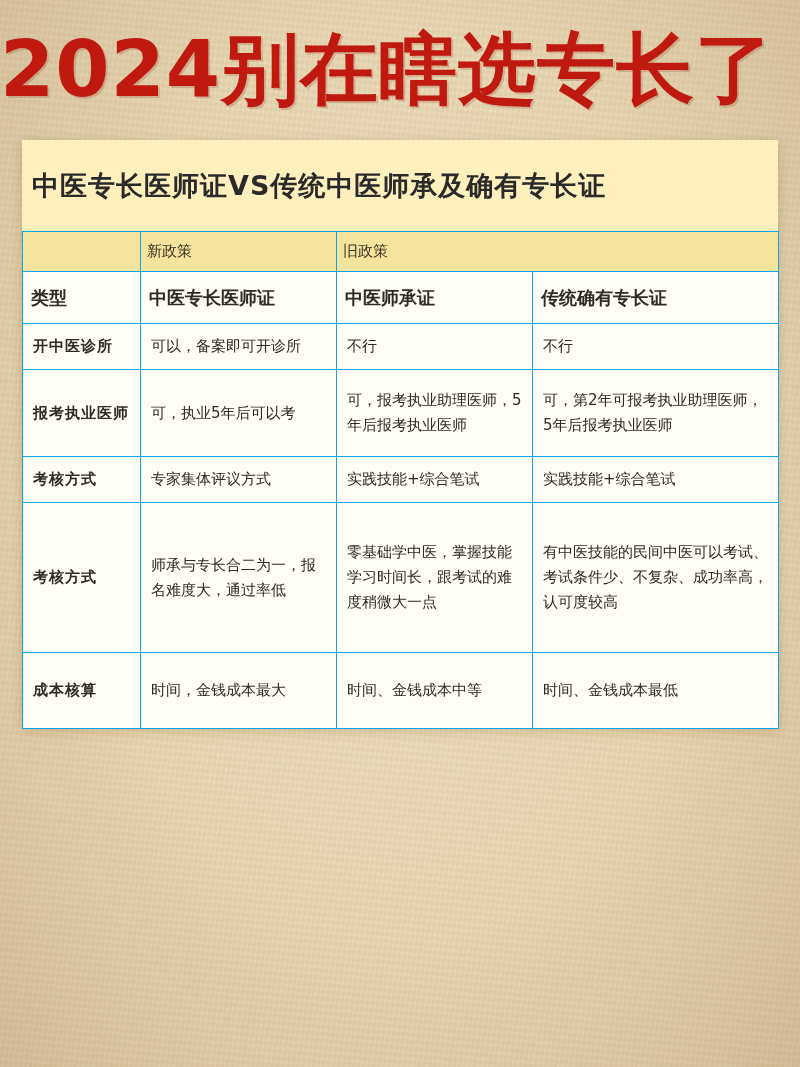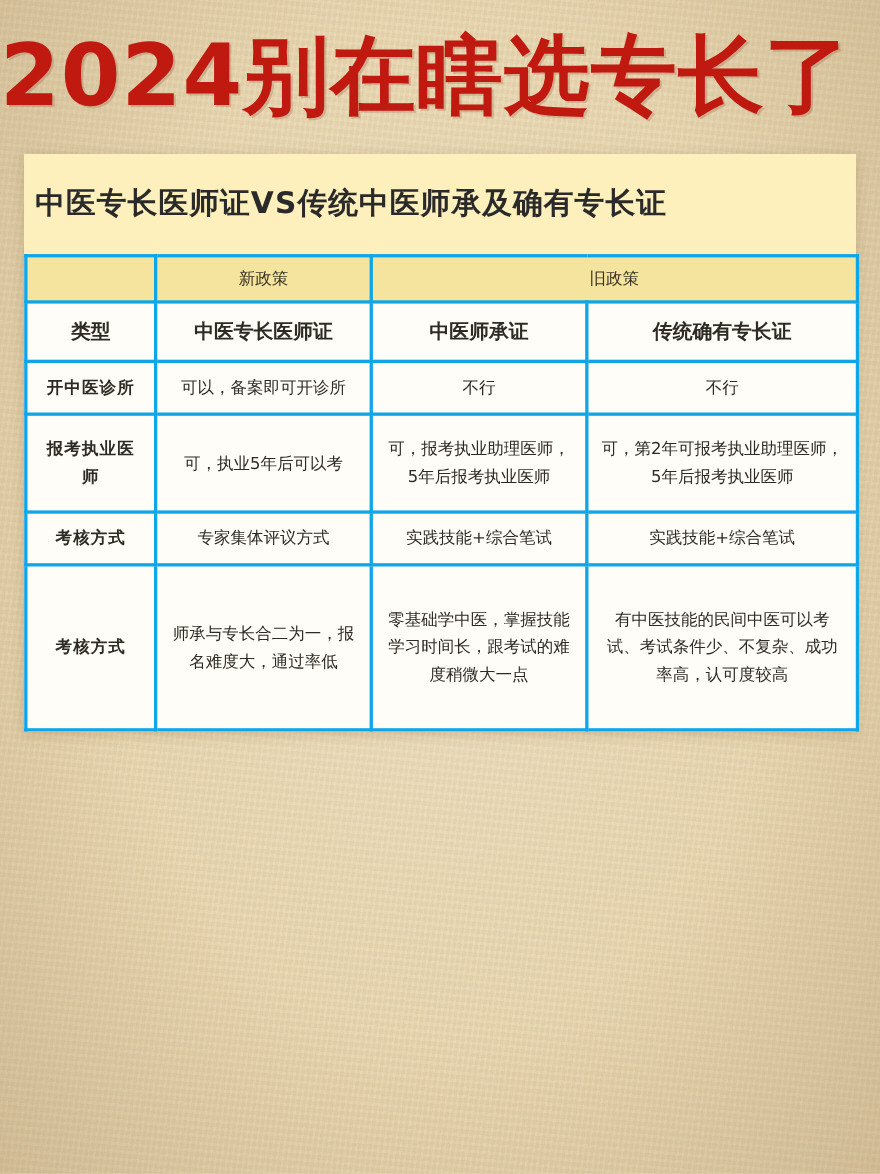--- a/index.html
+++ b/index.html
@@ -75,24 +75,24 @@
     letter-spacing: 1px;
     font-family: "DejaVu Sans", "Liberation Sans", sans-serif;
   }
   table {
     border-collapse: collapse;
     width: 756px;
     table-layout: fixed;
     background: #fffdf7;
   }
   td, th {
-    border: 3px solid #0ea5e9;
+    border: 1px solid #0ea5e9;
     font-size: 15px;
     color: #2e2a24;
-    text-align: center;
+    text-align: left;
     vertical-align: middle;
     padding: 10px 10px;
     font-family: "DejaVu Sans", "Liberation Sans", sans-serif;
     line-height: 25px;
     font-weight: normal;
   }
   col.c0 { width: 118px; }
   col.c1 { width: 196px; }
   col.c2 { width: 196px; }
   col.c3 { width: 246px; }
@@ -176,15 +176,21 @@
 
 
 
       <tr style="height:150px">
         <td class="rowlabel">考核方式</td>
         <td>师承与专长合二为一，报名难度大，通过率低</td>
         <td>零基础学中医，掌握技能学习时间长，跟考试的难度稍微大一点</td>
         <td>有中医技能的民间中医可以考试、考试条件少、不复杂、成功率高，认可度较高</td>
       </tr>
 
+      <tr style="height:76px">
+        <td class="rowlabel">成本核算</td>
+        <td>时间，金钱成本最大</td>
+        <td>时间、金钱成本中等</td>
+        <td>时间、金钱成本最低</td>
+      </tr>
     </tbody>
   </table>
 </div>
 
 </body></html>

